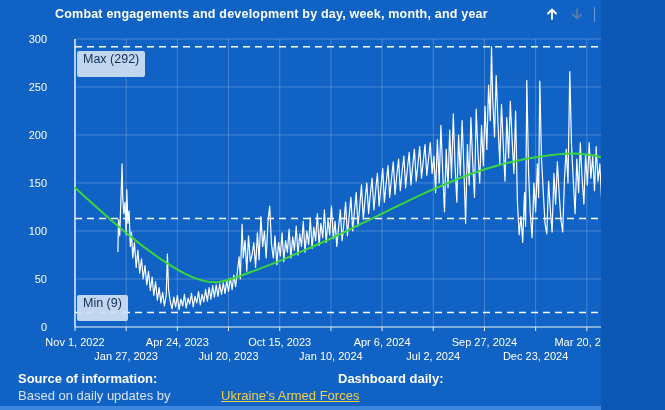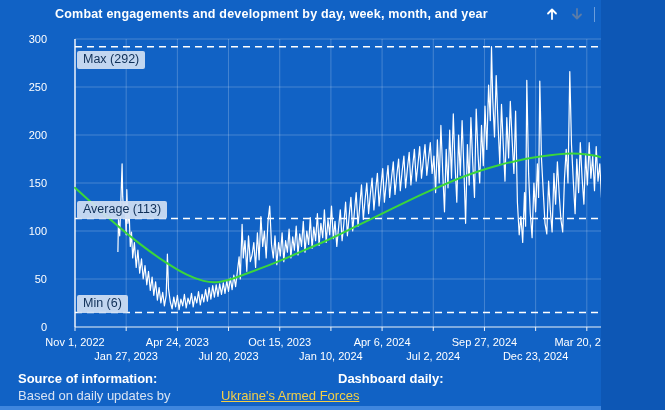--- a/index.html
+++ b/index.html
@@ -3,21 +3,21 @@
 <meta charset="utf-8">
 <style>
   html,body{margin:0;padding:0;background:#0d57b5;}
   .stage{position:relative;width:601px;height:410px;background:#1162c5;font-family:"Liberation Sans",sans-serif;overflow:hidden;}
   .title{position:absolute;left:55px;top:7px;color:#ffffff;font-size:12.5px;font-weight:bold;letter-spacing:.2px;}
   .header-icons{position:absolute;top:4px;left:544px;height:20px;display:flex;align-items:center;gap:9px;}
   .icn{display:inline-flex;width:16px;height:16px;align-items:center;justify-content:center;cursor:pointer;}
   .hdr-divider{width:1px;height:15px;background:rgba(255,255,255,.38);}
   #chart-svg{position:absolute;left:0;top:0;}
   .ylab,.xlab{font-family:"Liberation Sans",sans-serif;font-size:11px;fill:#ffffff;}
-  .chip{position:absolute;left:77px;background:rgba(209,224,243,.92);color:#0f2f57;font-size:12.5px;line-height:15px;padding:1px 6px 2px 6px;border-radius:2px;white-space:nowrap;z-index:3;}
+  .chip{position:absolute;left:77px;background:rgba(209,224,243,.92);color:#0f2f57;font-size:12.5px;line-height:15px;padding:1px 6px 10px 6px;border-radius:2px;white-space:nowrap;z-index:3;}
   .fcol{position:absolute;top:370px;}
   .fcol.left{left:18px;}
   .fcol.right{left:338px;}
   .fhead{color:#ffffff;font-weight:bold;font-size:13px;line-height:17px;}
   .fline{color:#d8e3f3;font-size:13px;line-height:17px;}
   .flink{color:#f3cf47;text-decoration:underline;cursor:pointer;margin-left:47px;}
   .bottom-strip{position:absolute;left:0;top:406px;width:665px;height:4px;background:#3f86de;}
 </style>
 </head>
 <body>
@@ -104,22 +104,21 @@
       <line x1="75" y1="39" x2="75" y2="327" stroke="#eef3fa" stroke-width="1.5"></line>
       <line x1="75" y1="327" x2="643" y2="327" stroke="#eef3fa" stroke-width="1.2"></line>
       <line x1="75" y1="46.68000000000001" x2="643" y2="46.68000000000001" stroke="#ffffff" stroke-width="1.5" stroke-dasharray="7 5"></line>
       <line x1="75" y1="218.51999999999998" x2="643" y2="218.51999999999998" stroke="#ffffff" stroke-width="1.5" stroke-dasharray="7 5"></line>
       <line x1="75" y1="312.6" x2="643" y2="312.6" stroke="#ffffff" stroke-width="1.5" stroke-dasharray="7 5"></line>
       <polyline points="117.9,252.1 118.5,219.5 119.7,235.8 120.9,200.3 122.1,163.8 122.7,196.4 123.8,213.7 125.0,202.2 126.2,234.8 126.8,189.7 127.9,223.3 129.1,210.8 130.3,246.4 131.5,232.0 132.7,257.9 134.4,242.5 136.2,267.5 137.9,250.2 139.7,273.2 141.5,258.8 143.2,279.0 145.0,265.6 146.8,284.8 148.5,271.3 150.3,290.5 152.1,277.1 153.8,295.3 155.6,281.9 157.4,300.1 159.1,287.6 160.9,303.0 162.7,292.4 164.4,305.9 166.2,295.3 167.4,254.0 168.5,288.6 170.3,302.0 172.1,308.8 173.8,297.2 175.6,306.8 177.4,295.3 179.1,309.7 180.9,299.2 182.7,305.9 184.4,294.4 186.2,307.8 188.0,298.2 189.7,304.0 191.5,293.4 193.2,306.8 195.0,296.3 196.8,303.0 198.5,291.5 200.3,304.9 202.1,294.4 203.8,302.0 205.6,289.6 207.4,301.1 209.1,287.6 210.9,299.2 212.7,285.7 214.4,297.2 216.2,284.8 218.0,296.3 219.7,283.8 221.5,294.4 223.3,282.8 225.0,293.4 226.8,280.9 228.5,291.5 230.3,278.0 232.1,289.6 233.8,275.2 235.6,286.7 237.4,271.3 239.1,256.9 240.3,279.0 242.1,224.3 243.3,257.9 245.0,240.6 246.8,271.3 248.5,235.8 250.3,261.7 252.1,255.0 253.8,242.5 255.6,267.5 257.4,232.9 259.1,259.8 260.9,216.6 262.7,246.4 264.4,231.0 266.2,257.9 268.0,221.4 269.7,206.0 271.5,244.4 273.3,257.9 275.0,235.8 276.8,264.6 278.6,242.5 280.3,256.0 282.1,232.9 283.8,261.7 285.6,240.6 287.4,252.1 289.1,229.1 290.9,257.9 292.7,236.8 294.4,250.2 296.2,226.2 298.0,255.0 299.7,233.9 301.5,246.4 303.3,221.4 305.0,252.1 306.8,231.0 308.6,244.4 310.3,217.6 312.1,248.3 313.8,227.2 315.6,240.6 317.4,213.7 319.1,245.4 320.9,223.3 322.7,237.7 324.4,209.9 326.2,242.5 328.0,219.5 329.7,234.8 331.5,206.0 333.3,238.7 335.0,221.4 336.8,246.4 338.6,227.2 340.3,209.9 342.1,240.6 343.9,223.3 345.6,202.2 347.4,235.8 349.1,216.6 350.9,197.4 352.7,231.0 354.4,211.8 356.2,192.6 358.0,226.2 359.7,207.0 361.5,184.9 363.3,219.5 365.0,200.3 366.8,183.0 368.6,213.7 370.3,194.5 372.1,178.2 373.9,209.9 375.6,190.7 377.4,173.4 379.1,206.0 380.9,186.8 382.7,168.6 384.4,202.2 386.2,183.0 388.0,165.7 389.7,197.4 391.5,178.2 393.3,161.9 395.0,194.5 396.8,175.3 398.6,159.0 400.3,190.7 402.1,171.5 403.9,156.1 405.6,187.8 407.4,168.6 409.2,152.3 410.9,184.9 412.7,165.7 414.4,149.4 416.2,181.1 418.0,163.8 419.7,146.5 421.5,178.2 423.3,160.9 425.0,144.6 426.8,175.3 428.6,158.0 430.3,142.7 432.1,173.4 433.9,156.1 435.6,192.6 437.4,139.8 439.2,183.0 440.9,125.4 442.7,171.5 444.5,211.8 446.2,149.4 448.0,187.8 449.7,130.2 451.5,178.2 453.3,113.9 455.0,163.8 456.8,202.2 458.6,135.0 460.3,175.3 462.1,120.6 463.9,168.6 465.6,223.3 467.4,144.6 469.2,184.9 470.9,117.7 472.7,161.9 474.5,197.4 476.2,109.1 478.0,154.2 479.7,183.0 481.5,125.4 483.3,165.7 485.0,106.2 486.8,149.4 488.6,85.1 490.3,120.6 491.5,46.7 492.7,98.5 494.5,136.9 496.2,75.5 498.0,123.5 499.8,163.8 501.5,104.3 503.3,146.5 505.0,181.1 506.8,117.7 508.6,158.0 510.3,101.4 512.1,139.8 513.9,173.4 515.6,111.0 517.4,202.2 519.2,234.8 520.9,216.6 522.7,242.5 524.5,192.6 525.6,226.2 526.8,80.3 528.6,173.4 530.3,213.7 532.1,237.7 533.9,183.0 535.6,211.8 537.4,163.8 538.6,197.4 539.8,81.2 541.5,159.0 543.3,192.6 545.0,223.3 546.8,233.9 548.6,181.1 550.3,209.9 552.1,232.0 553.9,173.4 555.6,204.1 557.4,161.9 559.2,194.5 560.9,219.5 562.7,232.0 564.5,178.2 566.2,149.4 568.0,183.0 569.8,71.6 571.5,144.6 573.3,181.1 575.1,213.7 576.8,159.0 578.6,192.6 580.3,142.7 582.1,178.2 583.9,204.1 585.6,154.2 587.4,184.9 589.2,142.7 590.9,178.2 592.7,156.1 594.5,190.7 596.2,146.5 598.0,181.1 599.8,163.8 601.5,197.4 603.3,152.3 605.1,184.9 606.8,142.7 608.6,175.3 610.4,159.0 612.1,192.6 613.9,149.4 615.6,183.0 617.4,165.7 619.2,200.3 620.9,156.1 622.7,187.8 624.5,146.5 626.2,179.2 628.0,161.9 629.8,194.5 631.5,154.2 633.3,183.0 635.1,144.6 636.8,173.4 638.6,184.9 640.4,158.0 641.5,156.1" fill="none" stroke="#ffffff" stroke-width="1.2" stroke-linejoin="round"></polyline>
       <path d="M75.0 187.8 Q101.5 211.8 114.7 223.3 Q127.9 234.8 141.2 244.9 Q154.4 255.0 166.2 262.7 Q178.0 270.4 186.8 274.7 Q195.6 279.0 203.5 280.9 Q211.5 282.8 219.1 281.9 Q226.8 280.9 234.7 278.0 Q242.7 275.2 251.5 271.8 Q260.3 268.4 269.1 265.1 Q278.0 261.7 286.8 257.9 Q295.6 254.0 304.4 250.2 Q313.3 246.4 322.1 242.5 Q330.9 238.7 339.7 234.4 Q348.6 230.0 357.4 225.7 Q366.2 221.4 375.0 217.1 Q383.9 212.8 392.7 208.4 Q401.5 204.1 410.3 199.8 Q419.2 195.5 428.0 191.6 Q436.8 187.8 445.6 184.0 Q454.5 180.1 463.3 176.8 Q472.1 173.4 480.9 170.5 Q489.7 167.6 498.6 165.2 Q507.4 162.8 516.2 160.9 Q525.0 159.0 533.9 157.6 Q542.7 156.1 550.0 155.2 Q557.4 154.2 564.8 153.7 Q572.1 153.2 579.5 153.7 Q586.8 154.2 594.2 155.6 Q601.5 157.1 608.9 159.5 Q616.2 161.9 622.1 165.7 Q628.0 169.6 634.8 175.3 L641.5 181.1" fill="none" stroke="#3bd63b" stroke-width="2" stroke-linecap="round"></path>
     </svg>
 
   <div class="chip" id="chip-max" style="top: 50.68px;">Max (292)</div>
-  <div class="chip" id="chip-average" style="top: 200.52px;">Average (113)</div>
-  <div class="chip" id="chip-min" style="top: 294.6px;">Min (6)</div>
+  <div class="chip" id="chip-min" style="top: 294.6px;">Min (9)</div>
 
   <div class="fcol left">
     <div class="fhead">Source of information:</div>
     <div class="fline">
       <span>Based on daily updates by </span><a class="flink">Ukraine's Armed Forces</a>
     </div>
   </div>
 
   <div class="fcol right">
     <div class="fhead">Dashboard daily:</div>

